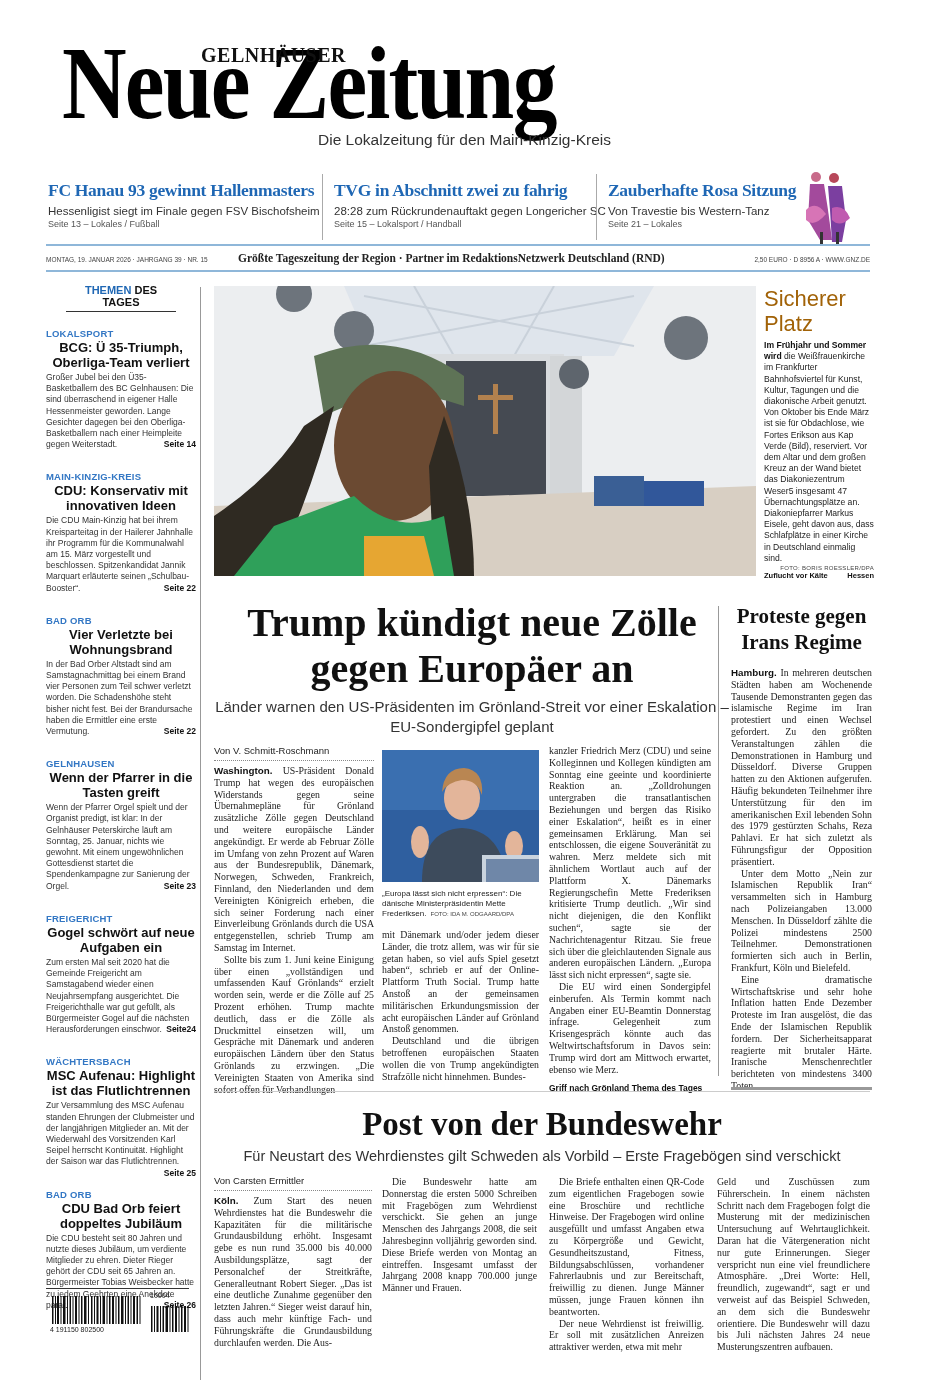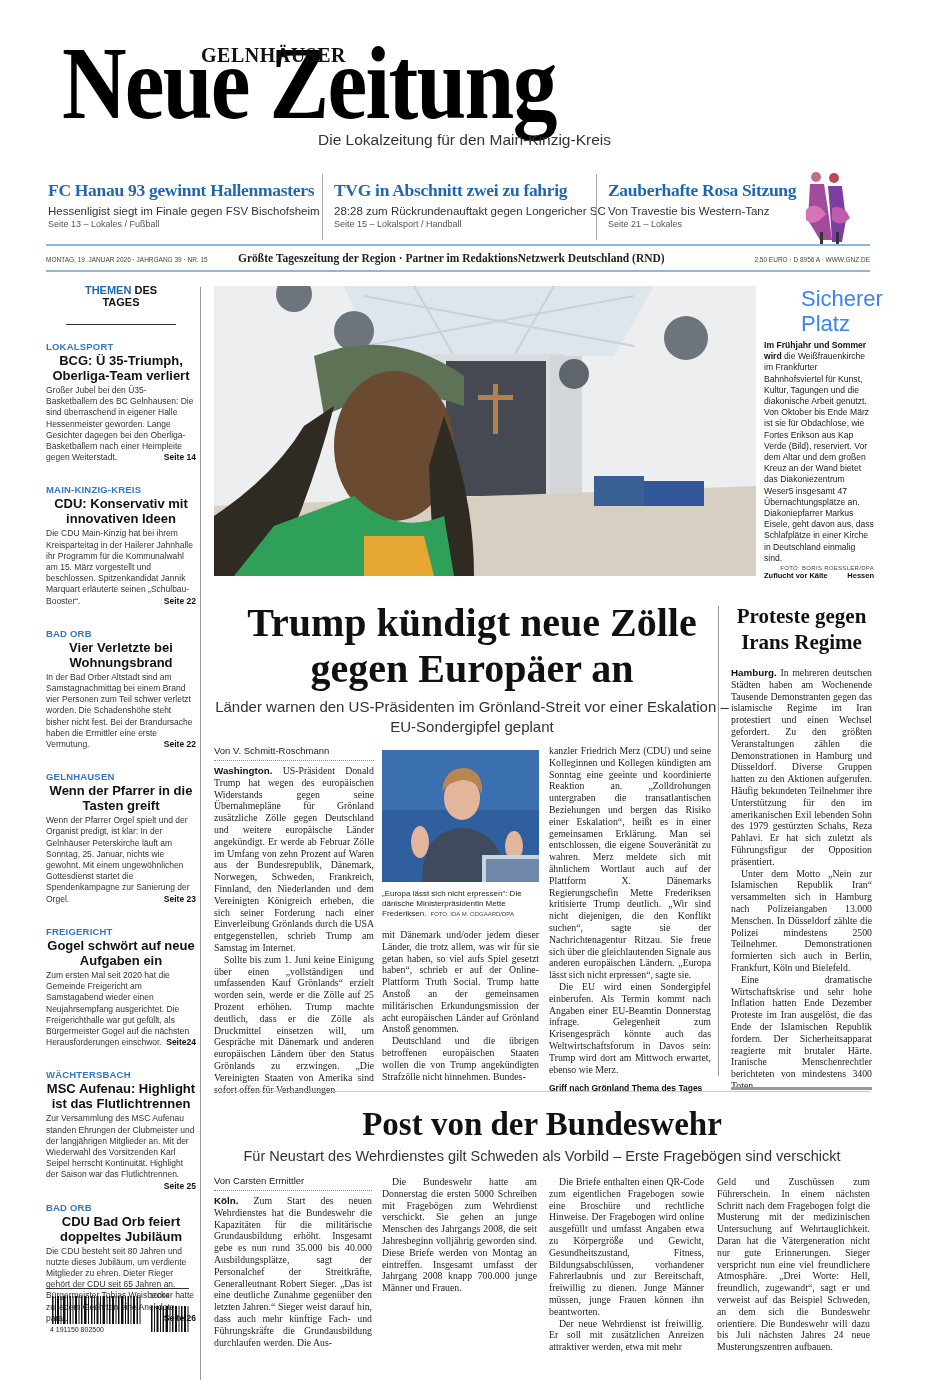--- a/index.html
+++ b/index.html
@@ -23,39 +23,39 @@
 
   .rule-blue { left: 46px; width: 824px; height: 2px; background: #8fb7d9; }
 
   .dateline { top: 252px; left: 46px; width: 824px; height: 16px; font-family: "Liberation Sans", sans-serif; font-size: 6.5px; color: #444; }
   .dateline .d-left { position: absolute; left: 0; top: 4px; }
   .dateline .d-mid { position: absolute; left: 192px; top: 0; font-family: "Liberation Serif", serif; font-weight: bold; font-size: 11.5px; color: #222; white-space: nowrap; }
   .dateline .d-right { position: absolute; right: 0; top: 4px; }
 
   
   .side { left: 46px; top: 284px; width: 150px; font-family: "Liberation Sans", sans-serif; }
-  .side-title { text-align: center; font-size: 11px; font-weight: bold; padding-bottom: 16px; border-bottom: 1.5px solid #333; width: 110px; margin: 0 auto 16px auto; }
+  .side-title { text-align: center; font-size: 11px; font-weight: bold; padding-bottom: 3px; border-bottom: 1.5px solid #333; width: 110px; margin: 0 auto 16px auto; }
   .side-title .blue { color: #1f67b4; }
   .side-item { margin-bottom: 21px; }
   .side-kicker { font-size: 9.5px; font-weight: bold; color: #3377c4; letter-spacing: 0.2px; }
   .side-head { font-size: 13px; font-weight: bold; line-height: 15px; color: #111; margin-top: 1px; text-align: center; }
   .side-body { font-size: 8.5px; line-height: 11.2px; color: #333; margin-top: 2px; }
   .side-page { font-weight: bold; color: #111; float: right; }
   .side-div { left: 200px; top: 287px; width: 1px; height: 1093px; background: #999; }
   .barcode-rule { left: 46px; top: 1288px; width: 143px; height: 1px; background: #333; }
   .barcode { left: 50px; top: 1296px; width: 95px; height: 36px; }
   .barcode2 { left: 150px; top: 1302px; width: 40px; height: 30px; }
   .bc-txt { font-family: "Liberation Sans", sans-serif; font-size: 7px; color: #222; }
 
   
   .photo { left: 214px; top: 286px; width: 542px; height: 290px; overflow: hidden; background: #eef0f2; }
 
   
   .sicher { left: 764px; top: 286px; width: 110px; font-family: "Liberation Sans", sans-serif; }
-  .sicher h3 { font-size: 22px; font-weight: normal; line-height: 25px; color: #3b82f6; margin-left: 37px; }
+  .sicher h3 { font-size: 22px; font-weight: normal; line-height: 25px; color: #a16207; }
   .sicher p { font-size: 8.6px; line-height: 11.2px; color: #222; margin-top: 4px; }
   .sicher p b { font-weight: bold; color: #111; }
   .sicher .credit { text-align: right; font-size: 6px; color: #444; margin-top: 1px; letter-spacing: 0.3px; }
   .sicher .foot { margin-top: 0; font-size: 7.5px; font-weight: bold; display: flex; justify-content: space-between; }
 
   
   .lead-head { left: 214px; top: 600px; width: 516px; text-align: center; font-family: "Liberation Serif", serif; font-weight: bold; font-size: 40px; line-height: 46px; color: #111; }
   .lead-sub { left: 214px; top: 697px; width: 516px; text-align: center; font-family: "Liberation Sans", sans-serif; font-size: 15px; line-height: 20px; color: #333; }
   .byline { font-family: "Liberation Sans", sans-serif; font-size: 9.5px; color: #222; padding-bottom: 4px; border-bottom: 1px dotted #888; margin-bottom: 4px; }
   .body-text { font-family: "Liberation Serif", serif; font-size: 9.8px; line-height: 11.8px; color: #222; text-align: justify; hyphens: auto; }

